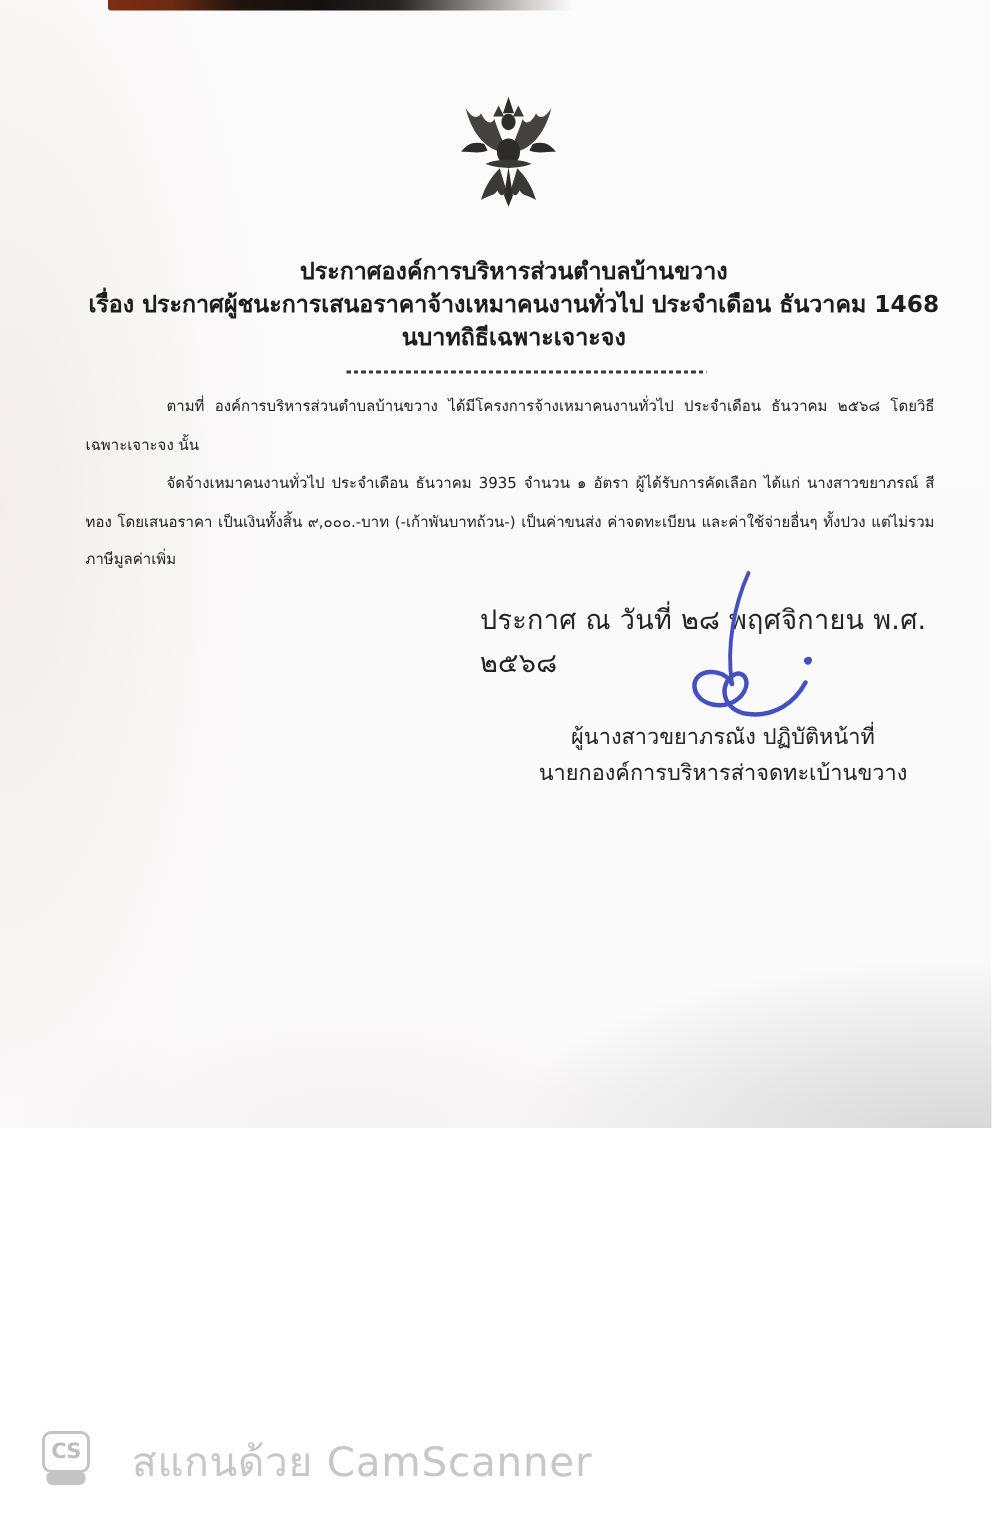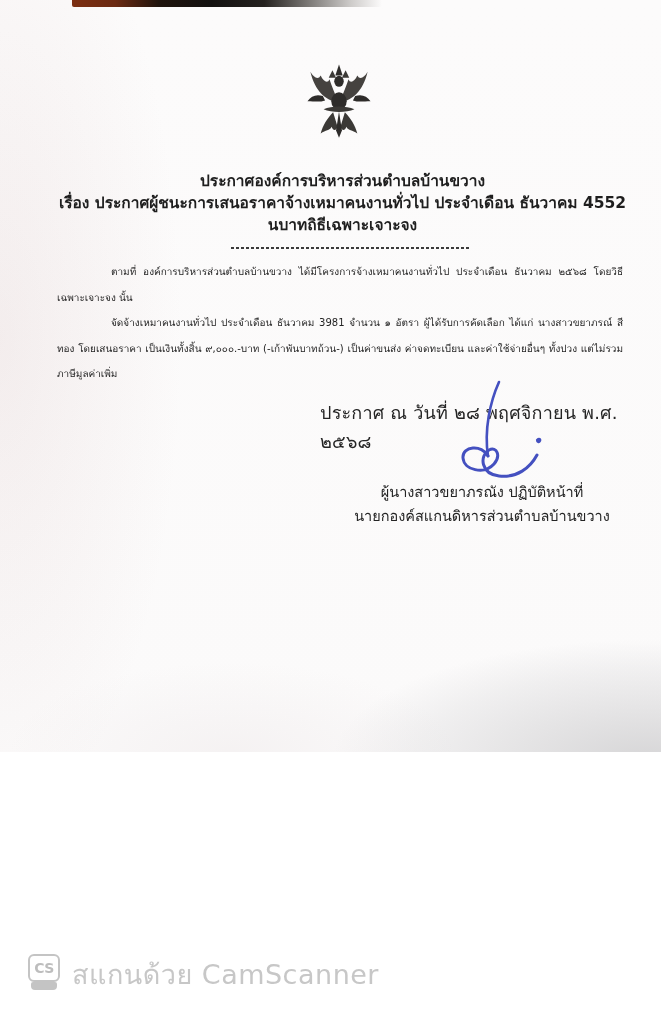--- a/index.html
+++ b/index.html
@@ -44,21 +44,21 @@
     position:absolute;left:320px;top:398px;width:320px;
     font-size:18px;color:#242424;letter-spacing:0.2px;
   }
   .signature-svg{position:absolute;left:398px;top:380px;width:170px;height:112px;}
   .signer{
     position:absolute;left:348px;top:480px;width:268px;
     text-align:center;font-size:14.5px;line-height:24px;color:#242424;
   }
   .watermark{
     position:absolute;left:28px;top:952px;height:44px;
-    display:flex;align-items:center;gap:12px;
+    display:flex;align-items:center;gap:28px;
   }
   .cs-badge{position:relative;width:32px;height:40px;}
   .cs-box{
     position:absolute;left:0;top:0;width:28px;height:24px;
     border:2.5px solid #c4c4c4;border-radius:6px;
     display:flex;align-items:center;justify-content:center;
     color:#bdbdbd;font-weight:bold;font-size:14px;letter-spacing:-0.5px;
   }
   .cs-tab{
     position:absolute;left:3px;top:28px;width:26px;height:8px;
@@ -86,44 +86,44 @@
       <ellipse cx="60" cy="52" rx="10.5" ry="12"></ellipse>
       <path d="M39 63 C50 58 70 58 81 63 C70 68 50 68 39 63 Z" fill="#3b3936"></path>
       <path d="M52 67 C44 75 38 85 35 96 C42 91 47 93 50 87 C52 93 56 93 58 87 Z" fill="#3b3936"></path>
       <path d="M68 67 C76 75 82 85 85 96 C78 91 73 93 70 87 C68 93 64 93 62 87 Z" fill="#3b3936"></path>
       <path d="M60 66 L56 92 L60 102 L64 92 Z"></path>
     </g>
   </svg>
 
   <div class="titles">
     <div>ประกาศองค์การบริหารส่วนตำบลบ้านขวาง</div>
-    <div>เรื่อง ประกาศผู้ชนะการเสนอราคาจ้างเหมาคนงานทั่วไป ประจำเดือน ธันวาคม 4552</div>
+    <div>เรื่อง ประกาศผู้ชนะการเสนอราคาจ้างเหมาคนงานทั่วไป ประจำเดือน ธันวาคม 1468</div>
     <div>นบาทถิธีเฉพาะเจาะจง</div>
   </div>
 
   <div class="sep"></div>
 
   <div class="bodytext">
     <p>ตามที่ องค์การบริหารส่วนตำบลบ้านขวาง ได้มีโครงการจ้างเหมาคนงานทั่วไป ประจำเดือน ธันวาคม ๒๕๖๘ โดยวิธีเฉพาะเจาะจง  นั้น</p>
-    <p>จัดจ้างเหมาคนงานทั่วไป ประจำเดือน  ธันวาคม 3981  จำนวน ๑ อัตรา ผู้ได้รับการคัดเลือก ได้แก่ นางสาวขยาภรณ์  สีทอง  โดยเสนอราคา เป็นเงินทั้งสิ้น  ๙,๐๐๐.-บาท (-เก้าพันบาทถ้วน-) เป็นค่าขนส่ง ค่าจดทะเบียน และค่าใช้จ่ายอื่นๆ ทั้งปวง แต่ไม่รวมภาษีมูลค่าเพิ่ม</p>
+    <p>จัดจ้างเหมาคนงานทั่วไป ประจำเดือน  ธันวาคม 3935  จำนวน ๑ อัตรา ผู้ได้รับการคัดเลือก ได้แก่ นางสาวขยาภรณ์  สีทอง  โดยเสนอราคา เป็นเงินทั้งสิ้น  ๙,๐๐๐.-บาท (-เก้าพันบาทถ้วน-) เป็นค่าขนส่ง ค่าจดทะเบียน และค่าใช้จ่ายอื่นๆ ทั้งปวง แต่ไม่รวมภาษีมูลค่าเพิ่ม</p>
   </div>
 
   <div class="dateline">ประกาศ ณ วันที่  ๒๘  พฤศจิกายน  พ.ศ. ๒๕๖๘</div>
 
   <svg class="signature-svg" viewBox="0 0 170 112" xmlns="http://www.w3.org/2000/svg" aria-hidden="true">
     <g fill="none" stroke="#4450c0" stroke-linecap="round" stroke-linejoin="round">
       <path d="M101 2 C92 22 86 50 90 76" stroke-width="2.6"></path>
       <path d="M90 76 C84 64 64 66 65 78 C66 90 86 95 96 84 C103 76 99 66 91 70 C81 76 83 94 101 96 C119 98 132 88 139 75" stroke-width="3"></path>
       <path d="M139 60 C141 58 143 59 142 61 C141 63 139 62 139 60 Z" stroke-width="2.2" fill="#4450c0"></path>
     </g>
   </svg>
 
   <div class="signer">
     <div>ผู้นางสาวขยาภรณัง ปฏิบัติหน้าที่</div>
-    <div>นายกองค์สแกนดิหารส่วนตำบลบ้านขวาง</div>
+    <div>นายกองค์การบริหารส่าจดทะเบ้านขวาง</div>
   </div>
 
   <div class="watermark">
     <div class="cs-badge">
       <div class="cs-box">CS</div>
       <div class="cs-tab"></div>
     </div>
     <div class="wm-label">สแกนด้วย CamScanner</div>
   </div>
 

